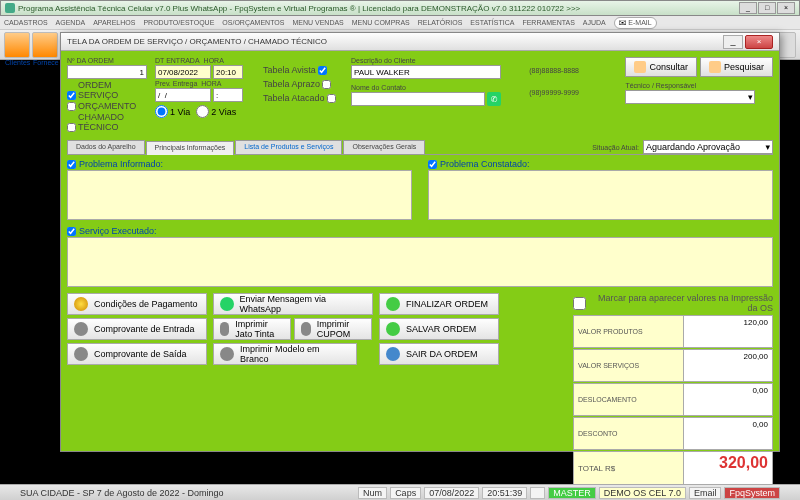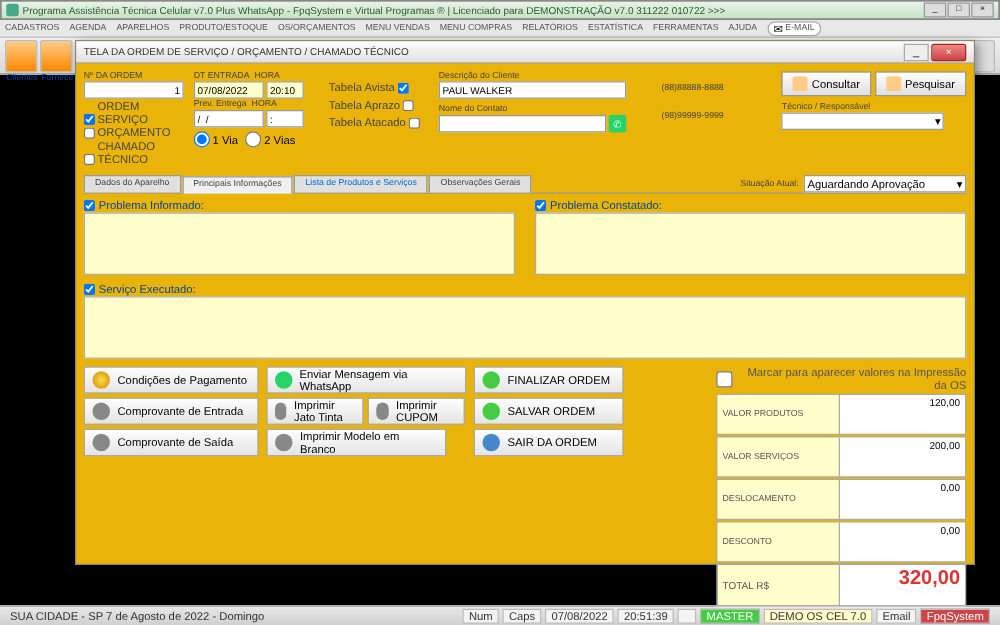--- a/index.html
+++ b/index.html
@@ -11,21 +11,21 @@
 .winbtn{width:18px;height:12px;background:#ddd;border:1px solid #999;font-size:7px;text-align:center;line-height:10px}
 .menubar{background:#e8e8e8;height:14px;display:flex;align-items:center;padding:0 4px;gap:8px;border-bottom:1px solid #ccc}
 .menubar span{color:#555;font-size:7px}
 .email-badge{background:#fff;border:1px solid #aaa;padding:0 4px;border-radius:6px;display:flex;align-items:center;gap:2px}
 .toolbar{background:linear-gradient(#f0f0f0,#d8d8d8);height:30px;display:flex;align-items:center;padding:0 4px;gap:2px;border-bottom:1px solid #aaa}
 .tbicon{width:26px;height:26px;background:#ddd;border:1px solid #bbb;border-radius:2px;position:relative}
 .tbicon.people{background:linear-gradient(#fc8,#f80)}
 .tbicon.phone{background:linear-gradient(#8cf,#08c)}
 .tbicon.gray{background:linear-gradient(#eee,#ccc)}
 .tb-label{font-size:7px;color:#04a;text-align:center;position:absolute;bottom:-9px;width:100%}
-.dialog{position:absolute;top:32px;left:60px;width:720px;height:420px;background:#eab308;border:1px solid #888;box-shadow:2px 2px 8px rgba(0,0,0,.4)}
+.dialog{position:absolute;top:32px;left:60px;width:720px;height:420px;background:#84cc16;border:1px solid #888;box-shadow:2px 2px 8px rgba(0,0,0,.4)}
 .dlg-title{background:linear-gradient(#fefefe,#e0e0e0);height:18px;display:flex;align-items:center;padding:0 6px;border-bottom:1px solid #aaa}
 .dlg-title-text{flex:1;color:#333;font-size:8px}
 .dlg-close{width:28px;height:14px;background:linear-gradient(#e88,#c44);border:1px solid #a22;border-radius:2px;color:#fff;text-align:center;font-size:8px;line-height:12px}
 .dlg-min{width:20px;height:14px;background:#eee;border:1px solid #aaa;margin-right:2px;text-align:center;line-height:10px}
 .dlg-body{padding:6px;height:calc(100% - 18px);display:flex;flex-direction:column}
 .top-row{display:flex;gap:8px;margin-bottom:4px}
 .field-group{display:flex;flex-direction:column;gap:1px}
 .lbl{font-size:7px;color:#444}
 .inp{border:1px solid #999;background:#fff;height:14px;padding:0 2px;font-size:8px}
 .inp.yellow{background:#ffffcc}
@@ -52,25 +52,25 @@
 .big-btn{background:linear-gradient(#fefefe,#e4e4e4);border:1px solid #aaa;height:22px;width:140px;display:flex;align-items:center;padding:0 6px;gap:6px;font-size:7px;cursor:pointer}
 .big-btn .icn{width:14px;height:14px;border-radius:7px}
 .icn.gold{background:radial-gradient(#fd4,#c80)}
 .icn.green{background:#25d366}
 .icn.print{background:#888}
 .icn.check{background:#4c4}
 .icn.blue{background:#48c}
 .totals{margin-left:auto;width:200px}
 .marker{font-size:7px;color:#555;text-align:right;margin-bottom:2px;display:flex;align-items:center;justify-content:center;gap:2px}
 .total-row{display:flex;border:1px solid #aaa;margin-bottom:1px}
-.total-lbl{background:#ffffcc;width:98px;padding:12px 4px;font-size:7px;color:#555;border-right:1px solid #aaa}
+.total-lbl{background:#ffffcc;width:110px;padding:12px 4px;font-size:7px;color:#555;border-right:1px solid #aaa}
 .total-val{flex:1;text-align:right;padding:2px 4px;font-size:8px;background:#fff}
 .total-row.grand .total-lbl{font-size:8px}
 .total-row.grand .total-val{font-size:16px;color:#d33;font-weight:bold}
-.statusbar{position:absolute;bottom:0;left:0;right:0;height:16px;background:linear-gradient(#e8e8e8,#d0d0d0);border-top:1px solid #aaa;display:flex;align-items:center;padding:0 8px;gap:6px;font-size:7px;color:#333}
+.statusbar{position:absolute;bottom:0;left:0;right:0;height:16px;background:linear-gradient(#e8e8e8,#d0d0d0);border-top:1px solid #aaa;display:flex;align-items:center;padding:0 20px;gap:6px;font-size:7px;color:#333}
 .sb-cell{border:1px solid #bbb;background:#f4f4f4;padding:0 4px;height:12px;display:flex;align-items:center}
 .sb-cell.green{background:#4c4;color:#fff}
 .sb-cell.yellow{background:#ffc}
 .whatsapp-sq{width:14px;height:14px;background:#25d366;border-radius:2px;display:inline-flex;align-items:center;justify-content:center;color:#fff;font-size:8px}
 </style>
 </head>
 <body>
 
 <div class="titlebar">
   <div class="titlebar-icon"></div>

